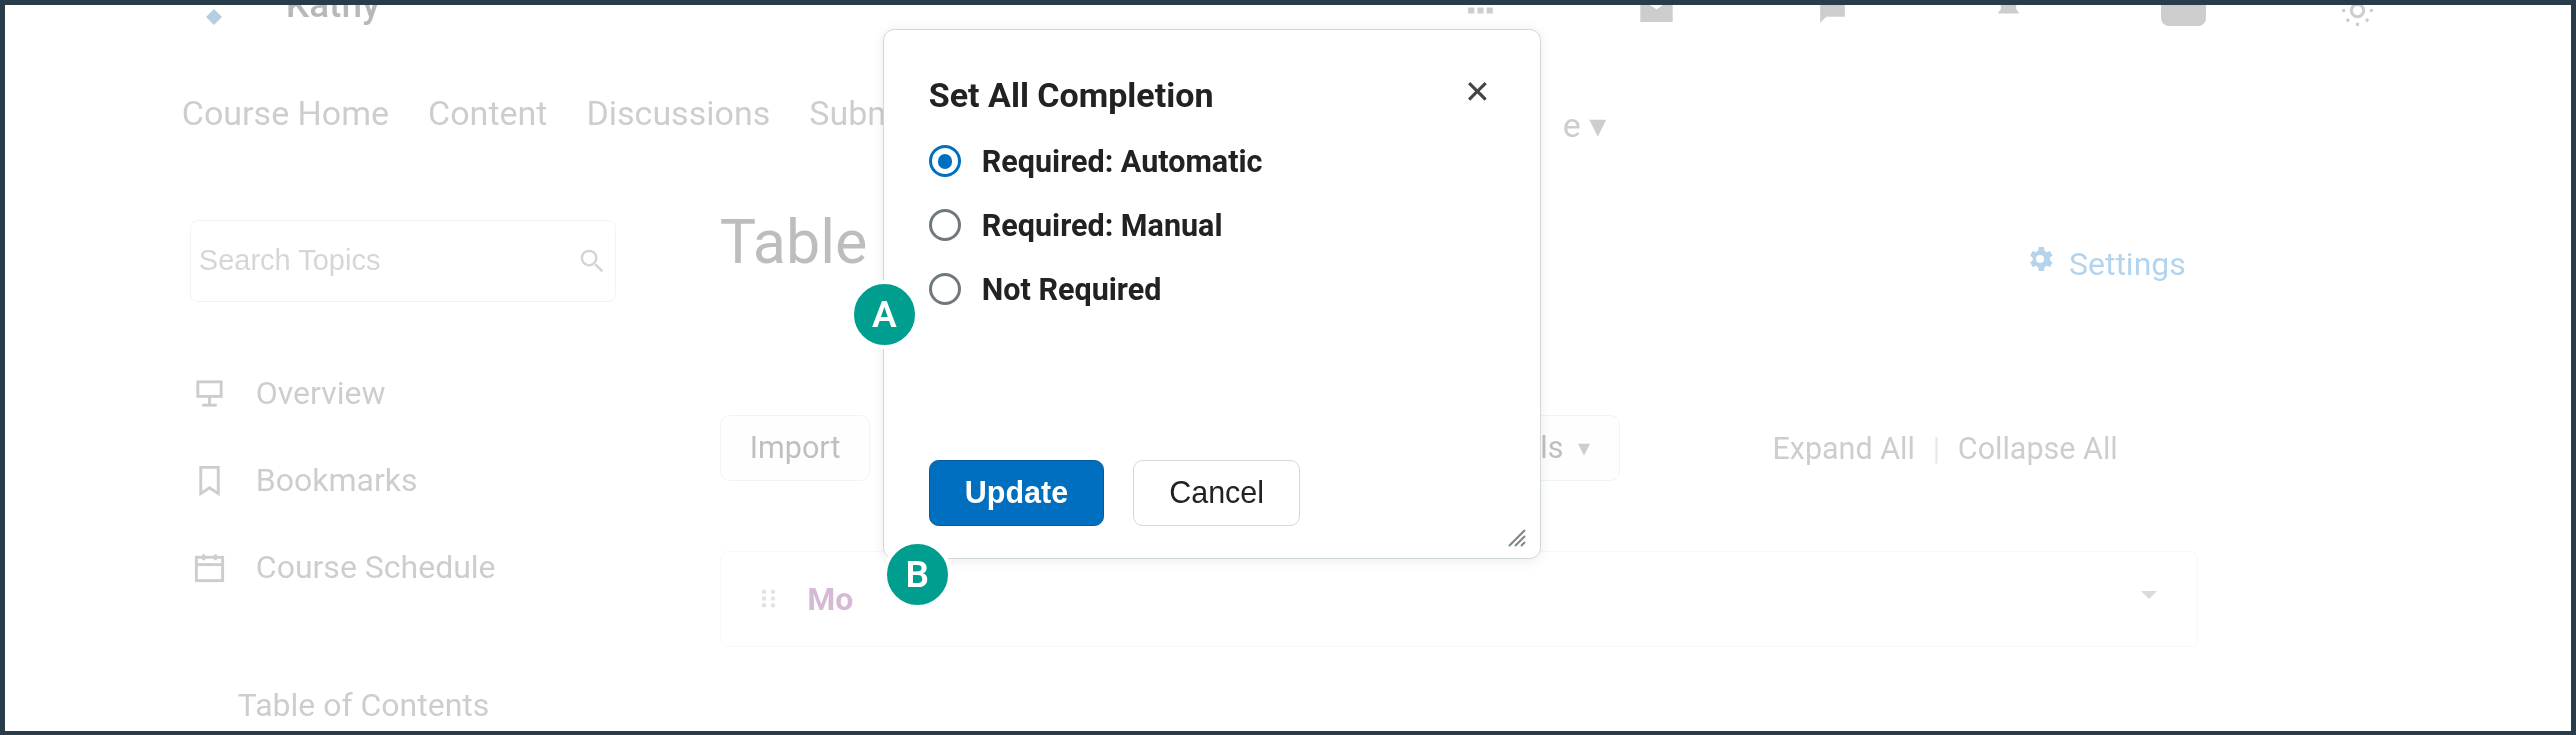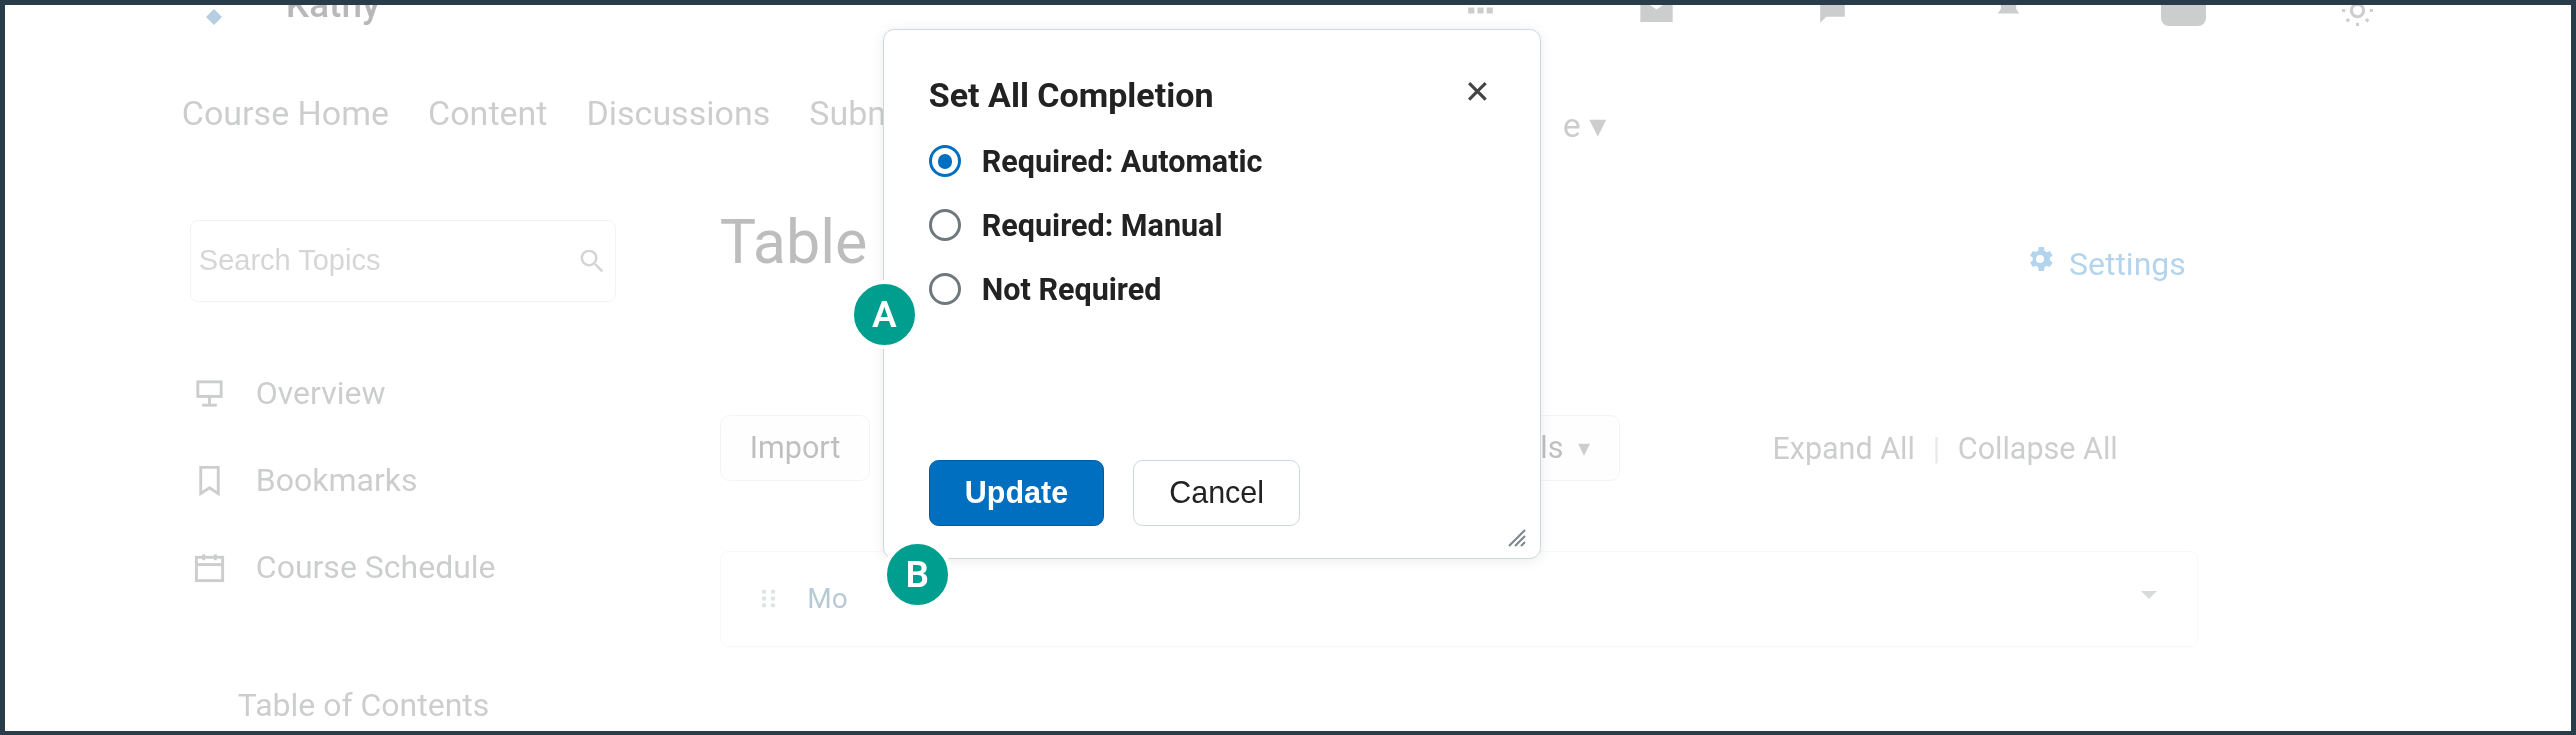--- a/index.html
+++ b/index.html
@@ -215,23 +215,23 @@
       padding: 0 32px;
       gap: 22.5px;
       background: #fff;
     }
     .drag-handle {
       width: 32px; height: 32px;
       display: inline-flex; align-items: center; justify-content: center;
       color: #9aa3a7;
     }
     .module-title {
-      font-size: 28px;
-      font-weight: 400;
-      color: #0c4a6e;
+      font-size: 32px;
+      font-weight: 700;
+      color: #701a75;
     }
     .row-caret {
       margin-left: auto;
       color: #7c8589;
     }
 
     
     .modal {
       position: absolute;
       top: 24px;

